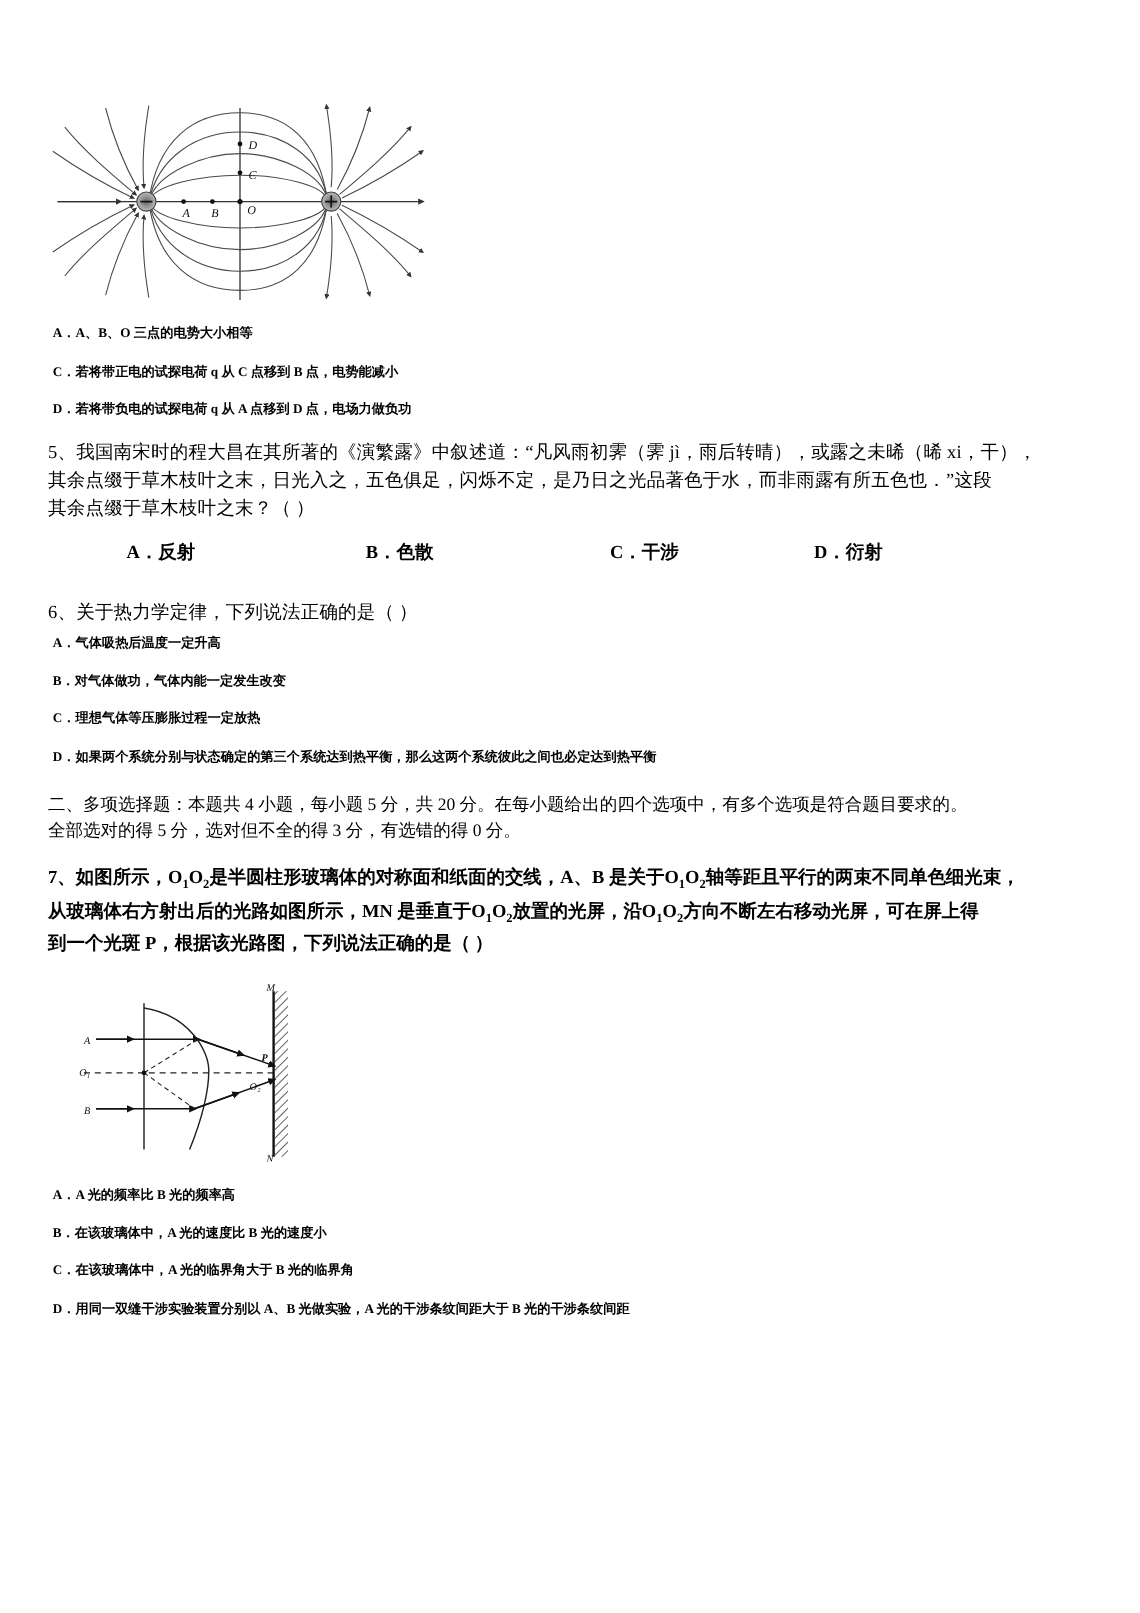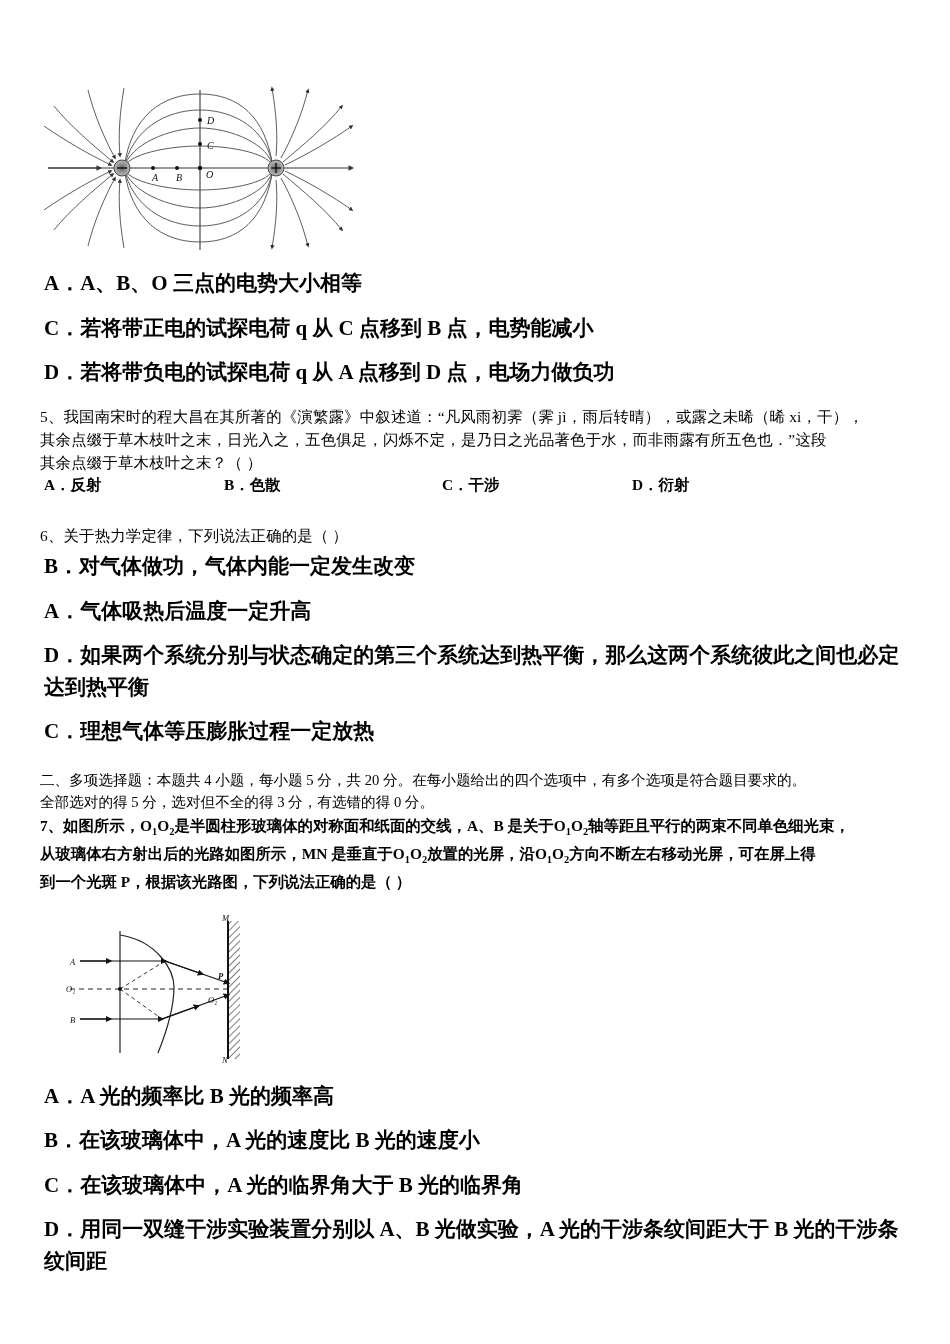--- a/index.html
+++ b/index.html
@@ -47,21 +47,21 @@
 
   
   .qline {
     font-size: 15.4px;
     line-height: 1.52;
     letter-spacing: 0.2px;
     margin: 0;
     text-align: justify;
   }
   .opt {
-    font-size: 21px;
+    font-size: 11px;
     line-height: 1.5;
     margin: 0;
     font-weight: bold;
     text-align: center;
   }
   .opt .lbl {
     font-weight: bold;
     font-family: "Liberation Serif", serif;
   }
   .opt-row {
@@ -71,40 +71,42 @@
   .opt-row:first-child { margin-top: 0; }
 
   .stem {
     margin: 16px 0 0 0;
     font-size: 15.4px;
     line-height: 1.62;
   }
 
   .opts-inline {
     display: flex;
+    margin-top: 14px;
     padding-left: 4px;
+    text-align: center;
   }
   .opts-inline .cell {
     font-size: 15.4px;
     font-weight: bold;
   }
   .opts-inline .c1 { width: 180px; }
   .opts-inline .c2 { width: 218px; }
   .opts-inline .c3 { width: 190px; font-family: Liberation Serif, serif; }
   .opts-inline .c4 { width: 150px; }
 
   .section-note {
     margin: 22px 0 0 0;
     font-size: 14.6px;
     line-height: 1.5;
     text-align: justify;
     font-family: Liberation Serif, serif;
   }
 
-  .q7block { }
+  .q7block { margin-top: 14px; }
   .q7line {
     font-size: 15.4px;
     line-height: 1.68;
     font-weight: bold;
   }
   sub { font-size: 0.68em; }
 
   .answers-7 { margin-top: 18px; }
   .answers-7 .opt-row { }
 </style>
@@ -203,30 +205,30 @@
       <div class="cell c2"><span>B．</span><span>色散</span></div>
       <div class="cell c3"><span>C．</span><span>干涉</span></div>
       <div class="cell c4"><span>D．</span><span>衍射</span></div>
     </div>
 
     <div class="stem" style="margin-top:28px">
       <div class="qline">6、关于热力学定律，下列说法正确的是（        ）</div>
     </div>
     <div style="margin-top:4px">
       <div class="opt-row">
+        <span class="opt"><span class="lbl">A．</span><span>气体吸热后温度一定升高</span></span>
+      </div>
+      <div class="opt-row">
         <span class="opt"><span class="lbl">B．</span><span>对气体做功，气体内能一定发生改变</span></span>
       </div>
       <div class="opt-row">
-        <span class="opt"><span class="lbl">A．</span><span>气体吸热后温度一定升高</span></span>
+        <span class="opt"><span class="lbl">C．</span><span>理想气体等压膨胀过程一定放热</span></span>
       </div>
       <div class="opt-row">
         <span class="opt"><span class="lbl">D．</span><span>如果两个系统分别与状态确定的第三个系统达到热平衡，那么这两个系统彼此之间也必定达到热平衡</span></span>
-      </div>
-      <div class="opt-row">
-        <span class="opt"><span class="lbl">C．</span><span>理想气体等压膨胀过程一定放热</span></span>
       </div>
     </div>
 
     <div class="section-note">
       <div>二、多项选择题：本题共 4 小题，每小题 5 分，共 20 分。在每小题给出的四个选项中，有多个选项是符合题目要求的。</div>
       <div>全部选对的得 5 分，选对但不全的得 3 分，有选错的得 0 分。</div>
     </div>
 
     <div class="q7block">
       <div class="q7line">

